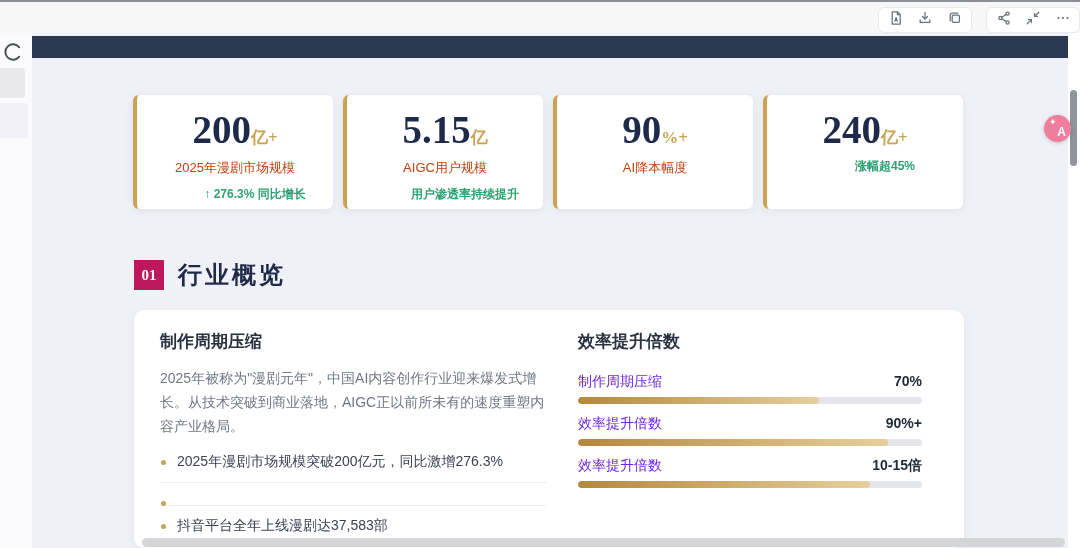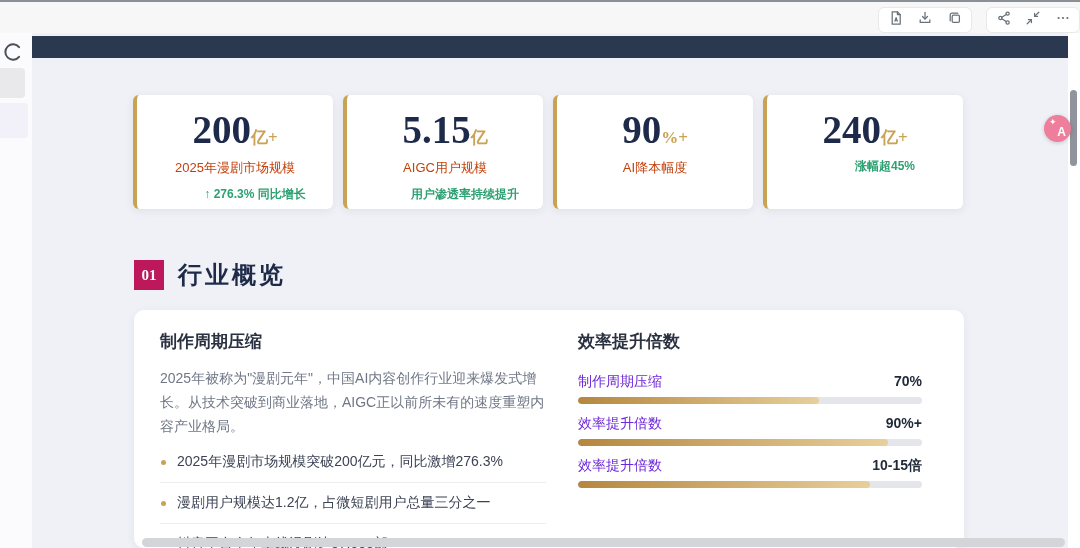--- a/index.html
+++ b/index.html
@@ -176,21 +176,21 @@
       <div class="badge">01</div>
       <div class="section-title">行业概览</div>
     </div>
 
     <div class="panel">
       <div class="col-left">
         <div class="col-title">制作周期压缩</div>
         <div class="para">2025年被称为"漫剧元年"，中国AI内容创作行业迎来爆发式增长。从技术突破到商业落地，AIGC正以前所未有的速度重塑内容产业格局。</div>
         <div class="bullets">
           <div class="bullet"><span class="dot"></span><span>2025年漫剧市场规模突破200亿元，同比激增276.3%</span></div>
-          <div class="bullet"><span class="dot"></span><span>漫剧用户规模达1.2亿，占微短剧用户总量三分之一</span></div>
+          <div class="bullet"><span class="dot"></span></div>
           <div class="bullet"><span class="dot"></span><span>抖音平台全年上线漫剧达37,583部</span></div>
         </div>
       </div>
       <div class="col-right">
         <div class="col-title">效率提升倍数</div>
         <div class="bars">
           <div class="bar-row">
             <div class="bar-head">
                 <span class="bar-label">制作周期压缩</span>
                 <span class="bar-value">70%</span>

